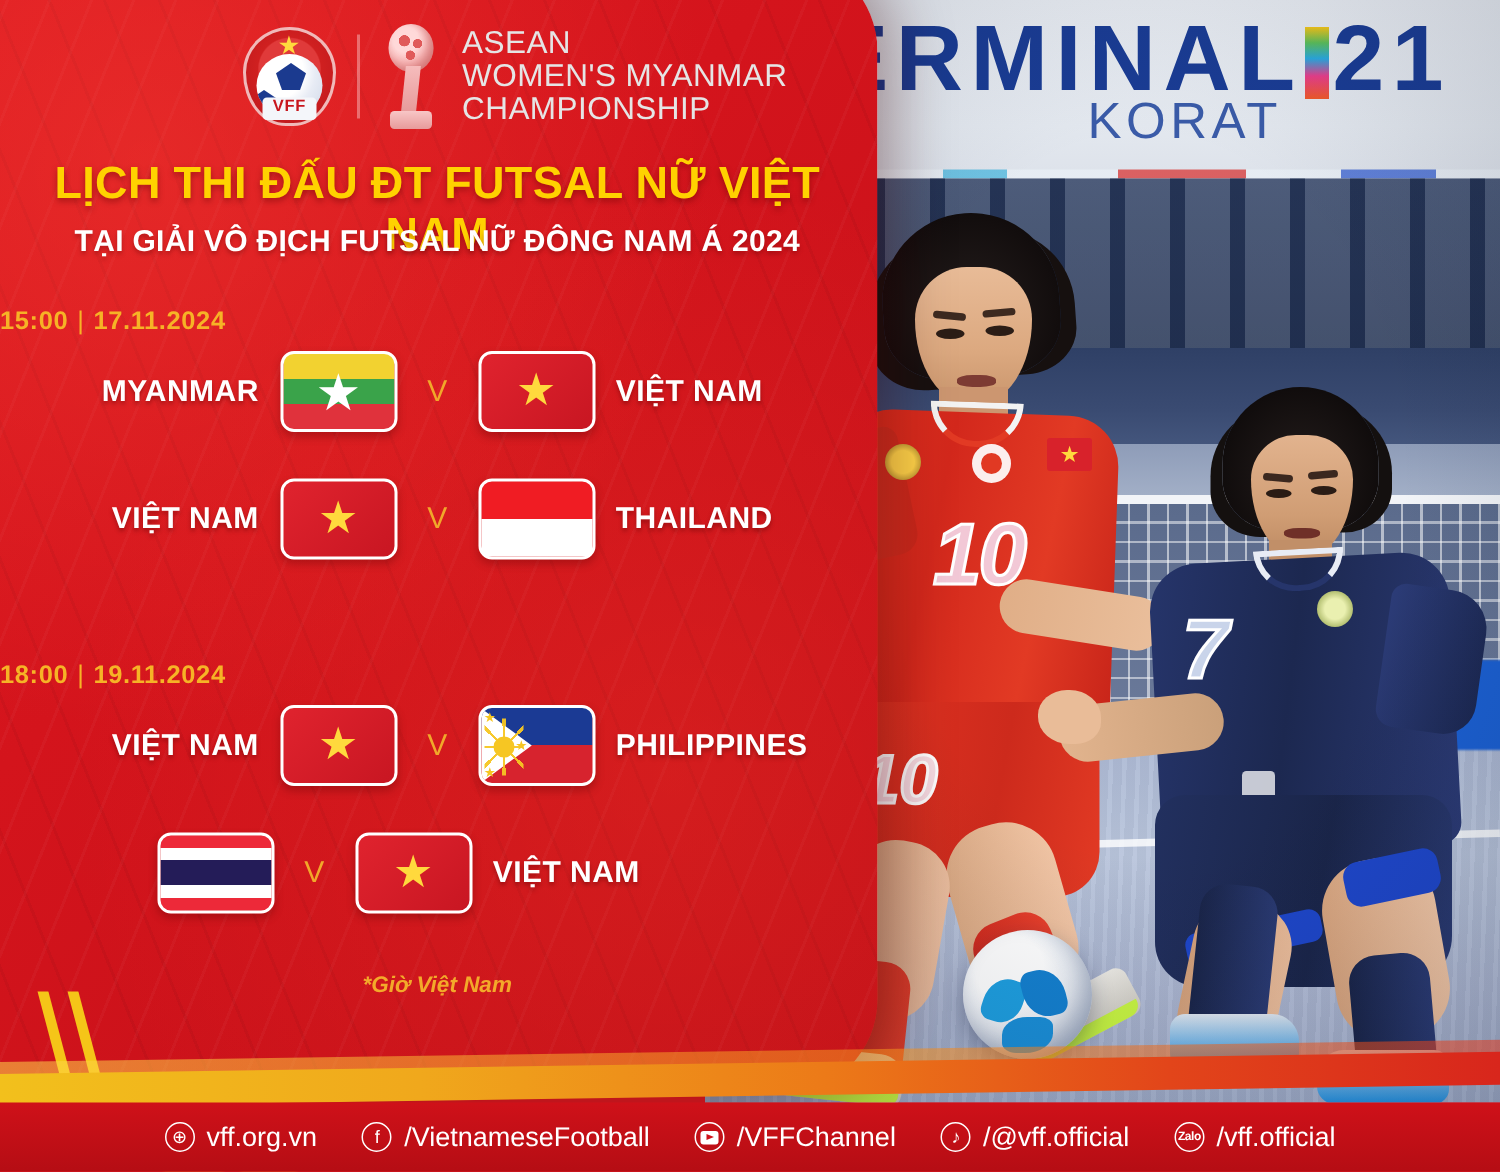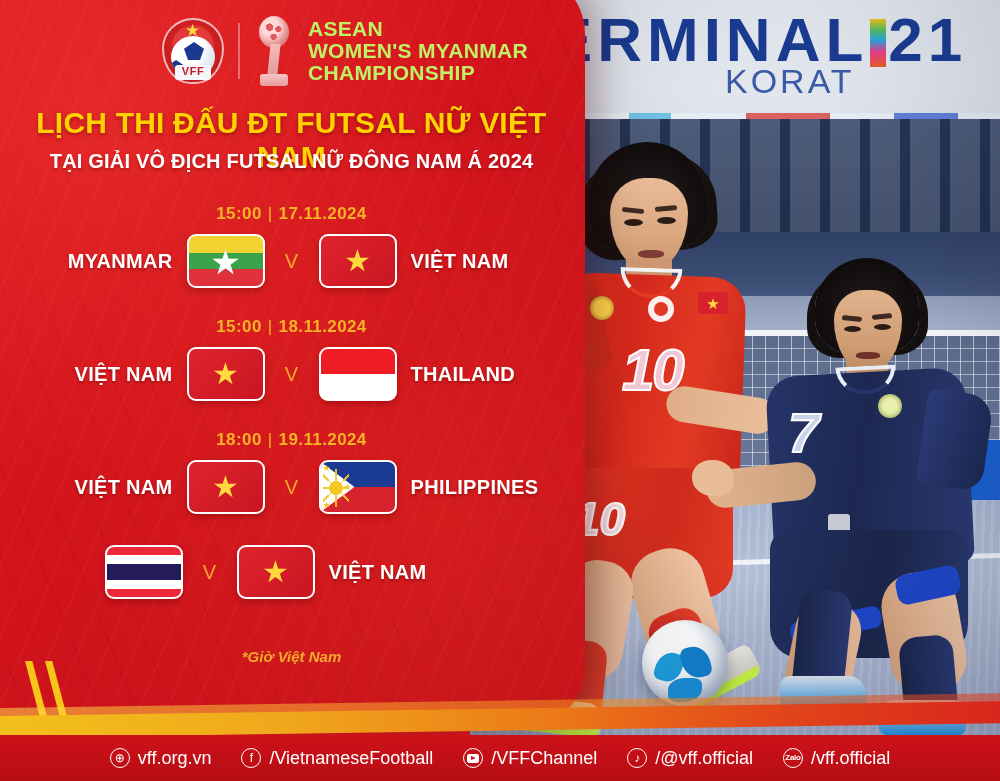--- a/index.html
+++ b/index.html
@@ -365,41 +365,41 @@
     position:absolute; left:15px; top:28px; width:10px; height:30px;
     background:linear-gradient(180deg,#f6bcbc,#e79b9b);
     transform:skewX(-6deg);
   }
   .trophy .base {
     position:absolute; left:6px; bottom:0; width:28px; height:12px; border-radius:3px;
     background:linear-gradient(180deg,#f8c6c6,#e79b9b);
   }
   .tourney-txt { line-height:1.04; }
   .tourney-txt .l1,.tourney-txt .l2,.tourney-txt .l3 {
-    font-size:21px; font-weight:700; color:#bef264; letter-spacing:.3px; display:block;
+    font-size:21px; font-weight:400; color:#e5e5e5; letter-spacing:.3px; display:block;
   }
   .tourney-txt .l4 { display:block; font-size:16px; font-weight:700; color:#f2b322; letter-spacing:.8px; margin-top:3px; }
 
   
   .title-main {
     position:absolute; left:0; top:106px; width:583px; text-align:center;
     font-size:30px; font-weight:700; color:#ffd200; letter-spacing:.2px;
     text-shadow:0 2px 4px rgba(90,0,0,.45);
   }
   .title-sub {
     position:absolute; left:0; top:150px; width:583px; text-align:center;
     font-size:20px; font-weight:700; color:#ffffff; letter-spacing:.2px;
     text-shadow:0 2px 3px rgba(90,0,0,.35);
   }
 
   
   .matches { position:absolute; left:0; top:196px; width:583px; }
   .match { position:relative; height:113px; }
   .match .when {
-    text-align:center; font-size:17px; font-weight:700; color:#f6b326; letter-spacing:.4px;
+    text-align:left; font-size:17px; font-weight:700; color:#f6b326; letter-spacing:.4px;
     padding-top:8px;
   }
   .match .when .sep { color:#f6b326; padding:0 6px; font-weight:400; }
   .row {
     display:flex; align-items:center; justify-content:center; gap:14px; margin-top:10px;
   }
   .team-name {
     width:150px; font-size:20px; font-weight:700; color:#fff; letter-spacing:.3px;
     text-shadow:0 2px 3px rgba(80,0,0,.4);
   }
@@ -614,23 +614,20 @@
           </div>
         <div class="vs">V</div>
         <div class="flag f-vn">
             <span class="st">★</span>
           </div>
         <div class="team-name right">VIỆT NAM</div>
       </div>
     </div>
 
     <div class="match">
-      <div class="when">
-        <span>15:00</span><span class="sep">|</span><span>18.11.2024</span>
-      </div>
       <div class="row">
         <div class="team-name left">VIỆT NAM</div>
         <div class="flag f-vn">
             <span class="st">★</span>
           </div>
         <div class="vs">V</div>
         <div class="flag f-id"></div>
         <div class="team-name right">THAILAND</div>
       </div>
     </div>

